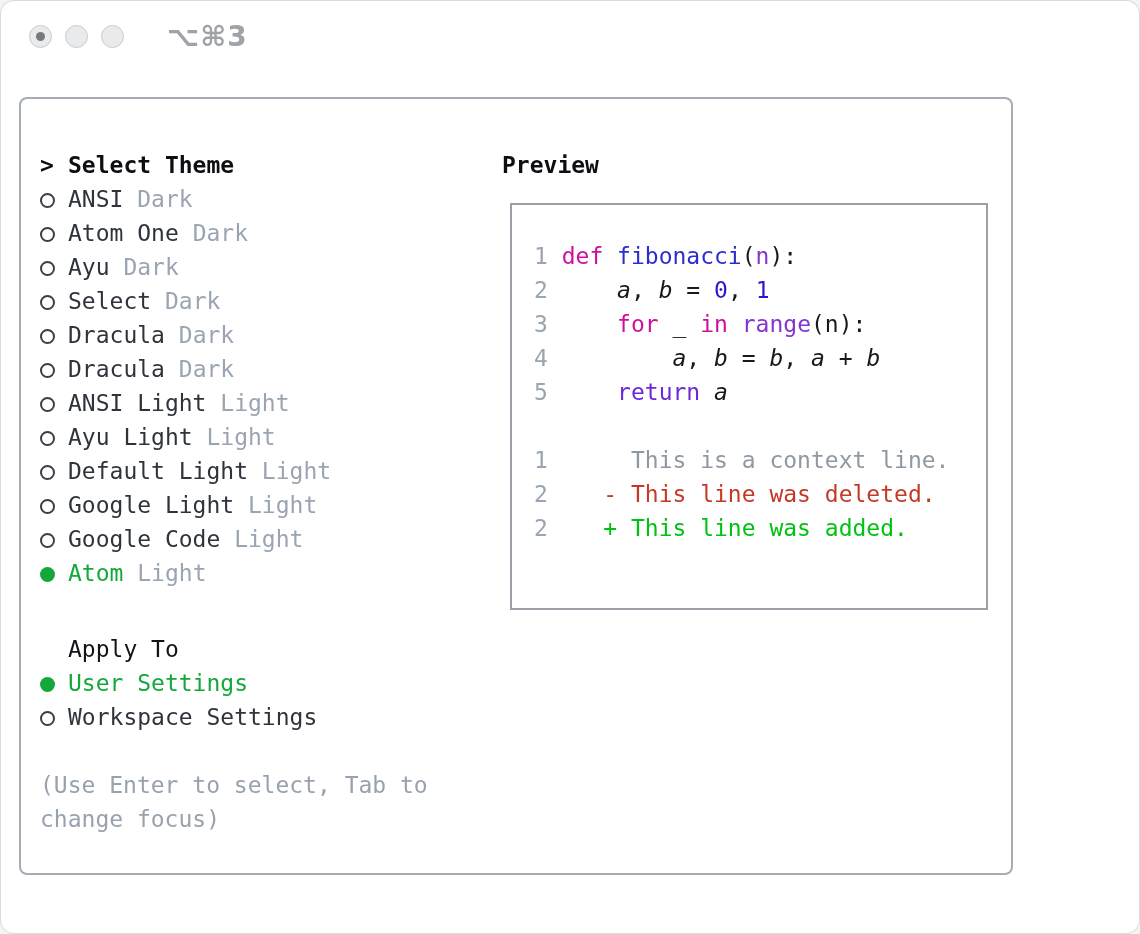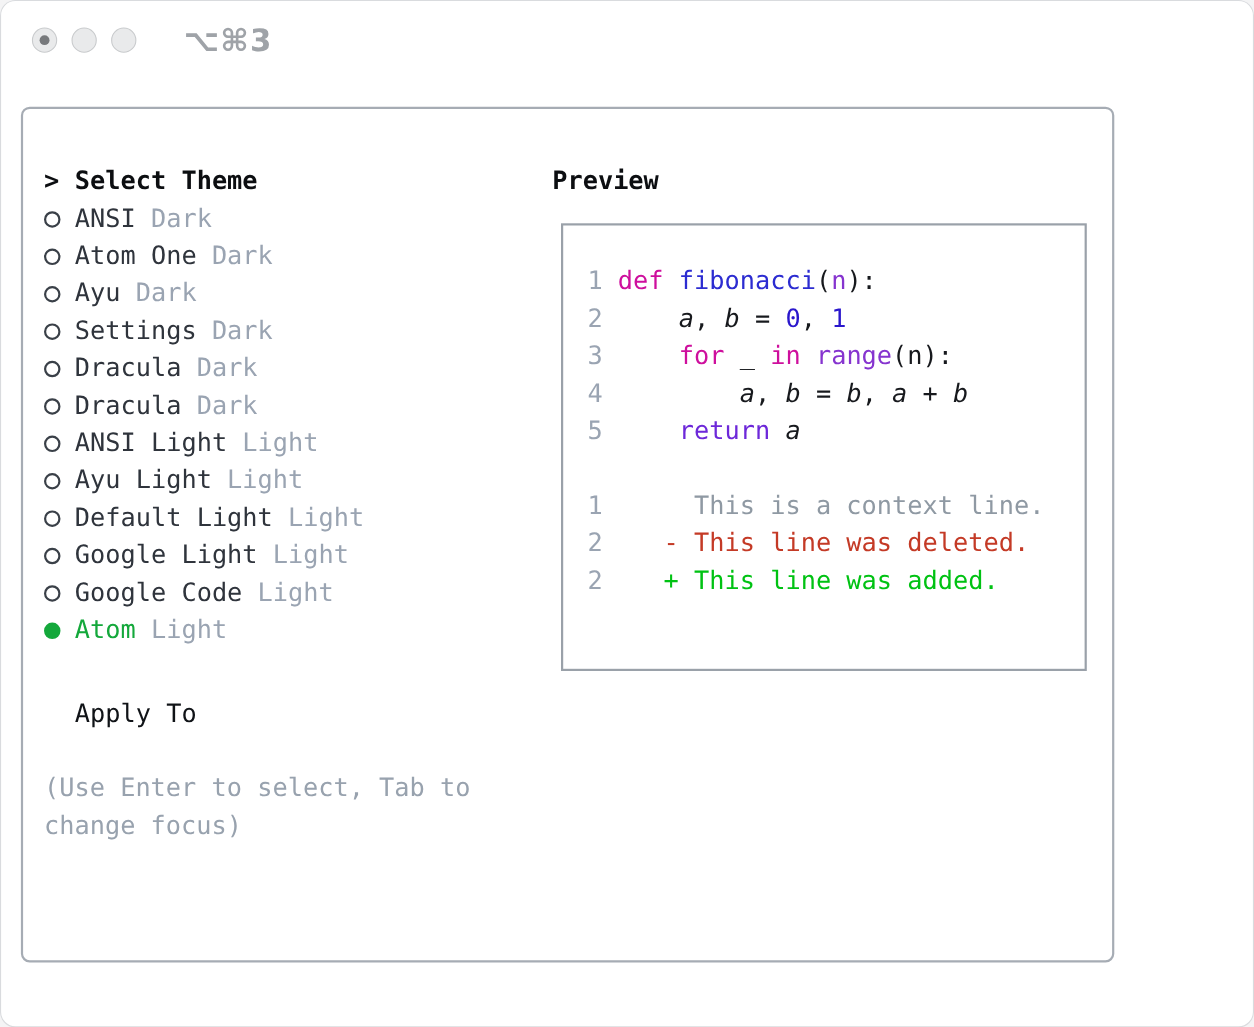--- a/index.html
+++ b/index.html
@@ -61,31 +61,35 @@
     <span class="shortcut">⌥⌘3</span>
   </div>
 
   <div class="panel">
     <div class="leftcol">
       <div class="list-header"><span class="caret">&gt;</span><span>Select Theme</span></div>
       <div id="theme-list">
           <div class="row"><span class="radio"></span><span class="label">ANSI</span><span class="tag"> Dark</span></div>
           <div class="row"><span class="radio"></span><span class="label">Atom One</span><span class="tag"> Dark</span></div>
           <div class="row"><span class="radio"></span><span class="label">Ayu</span><span class="tag"> Dark</span></div>
-          <div class="row"><span class="radio"></span><span class="label">Settings</span><span class="tag"> Dark</span></div>
+          <div class="row"><span class="radio"></span><span class="label">Select</span><span class="tag"> Dark</span></div>
           <div class="row"><span class="radio"></span><span class="label">Dracula</span><span class="tag"> Dark</span></div>
           <div class="row"><span class="radio"></span><span class="label">Dracula</span><span class="tag"> Dark</span></div>
           <div class="row"><span class="radio"></span><span class="label">ANSI Light</span><span class="tag"> Light</span></div>
           <div class="row"><span class="radio"></span><span class="label">Ayu Light</span><span class="tag"> Light</span></div>
           <div class="row"><span class="radio"></span><span class="label">Default Light</span><span class="tag"> Light</span></div>
           <div class="row"><span class="radio"></span><span class="label">Google Light</span><span class="tag"> Light</span></div>
           <div class="row"><span class="radio"></span><span class="label">Google Code</span><span class="tag"> Light</span></div>
           <div class="row"><span class="radio" style="border: none; background: rgb(20, 168, 59);"></span><span class="label" style="color: rgb(20, 168, 59);">Atom</span><span class="tag"> Light</span></div>
         </div>
       <div class="apply-header">Apply To</div>
+      <div id="apply-list">
+          <div class="row"><span class="radio" style="border: none; background: rgb(20, 168, 59);"></span><span class="label" style="color: rgb(20, 168, 59);">User Settings</span></div>
+          <div class="row"><span class="radio"></span><span class="label">Workspace Settings</span></div>
+        </div>
       <div class="hint">(Use Enter to select, Tab to change focus)</div>
     </div>
 
     <div class="preview-title">Preview</div>
     <div class="preview-box">
       <div class="code" id="code">
           <div class="code-line"><span class="seg-ln" style="color: rgb(154, 164, 178);">1 </span><span class="seg-kw" style="color: rgb(206, 15, 157);">def </span><span class="seg-fn" style="color: rgb(44, 44, 209);">fibonacci</span><span class="seg-pl" style="color: rgb(23, 25, 29);">(</span><span class="seg-pm" style="color: rgb(134, 52, 207);">n</span><span class="seg-pl" style="color: rgb(23, 25, 29);">):</span></div>
           <div class="code-line"><span class="seg-ln" style="color: rgb(154, 164, 178);">2 </span><span class="seg-pl" style="color: rgb(23, 25, 29);">    </span><span class="seg-v" style="color: rgb(23, 25, 29); font-style: italic;">a</span><span class="seg-pl" style="color: rgb(23, 25, 29);">, </span><span class="seg-v" style="color: rgb(23, 25, 29); font-style: italic;">b</span><span class="seg-pl" style="color: rgb(23, 25, 29);"> = </span><span class="seg-lit" style="color: rgb(42, 23, 204);">0</span><span class="seg-pl" style="color: rgb(23, 25, 29);">, </span><span class="seg-lit" style="color: rgb(42, 23, 204);">1</span></div>
           <div class="code-line"><span class="seg-ln" style="color: rgb(154, 164, 178);">3 </span><span class="seg-pl" style="color: rgb(23, 25, 29);">    </span><span class="seg-kw" style="color: rgb(206, 15, 157);">for</span><span class="seg-pl" style="color: rgb(23, 25, 29);"> _ </span><span class="seg-kw" style="color: rgb(206, 15, 157);">in</span><span class="seg-pl" style="color: rgb(23, 25, 29);"> </span><span class="seg-call" style="color: rgb(134, 52, 207);">range</span><span class="seg-pl" style="color: rgb(23, 25, 29);">(n):</span></div>
           <div class="code-line"><span class="seg-ln" style="color: rgb(154, 164, 178);">4 </span><span class="seg-pl" style="color: rgb(23, 25, 29);">        </span><span class="seg-v" style="color: rgb(23, 25, 29); font-style: italic;">a</span><span class="seg-pl" style="color: rgb(23, 25, 29);">, </span><span class="seg-v" style="color: rgb(23, 25, 29); font-style: italic;">b</span><span class="seg-pl" style="color: rgb(23, 25, 29);"> = </span><span class="seg-v" style="color: rgb(23, 25, 29); font-style: italic;">b</span><span class="seg-pl" style="color: rgb(23, 25, 29);">, </span><span class="seg-v" style="color: rgb(23, 25, 29); font-style: italic;">a</span><span class="seg-pl" style="color: rgb(23, 25, 29);"> + </span><span class="seg-v" style="color: rgb(23, 25, 29); font-style: italic;">b</span></div>

